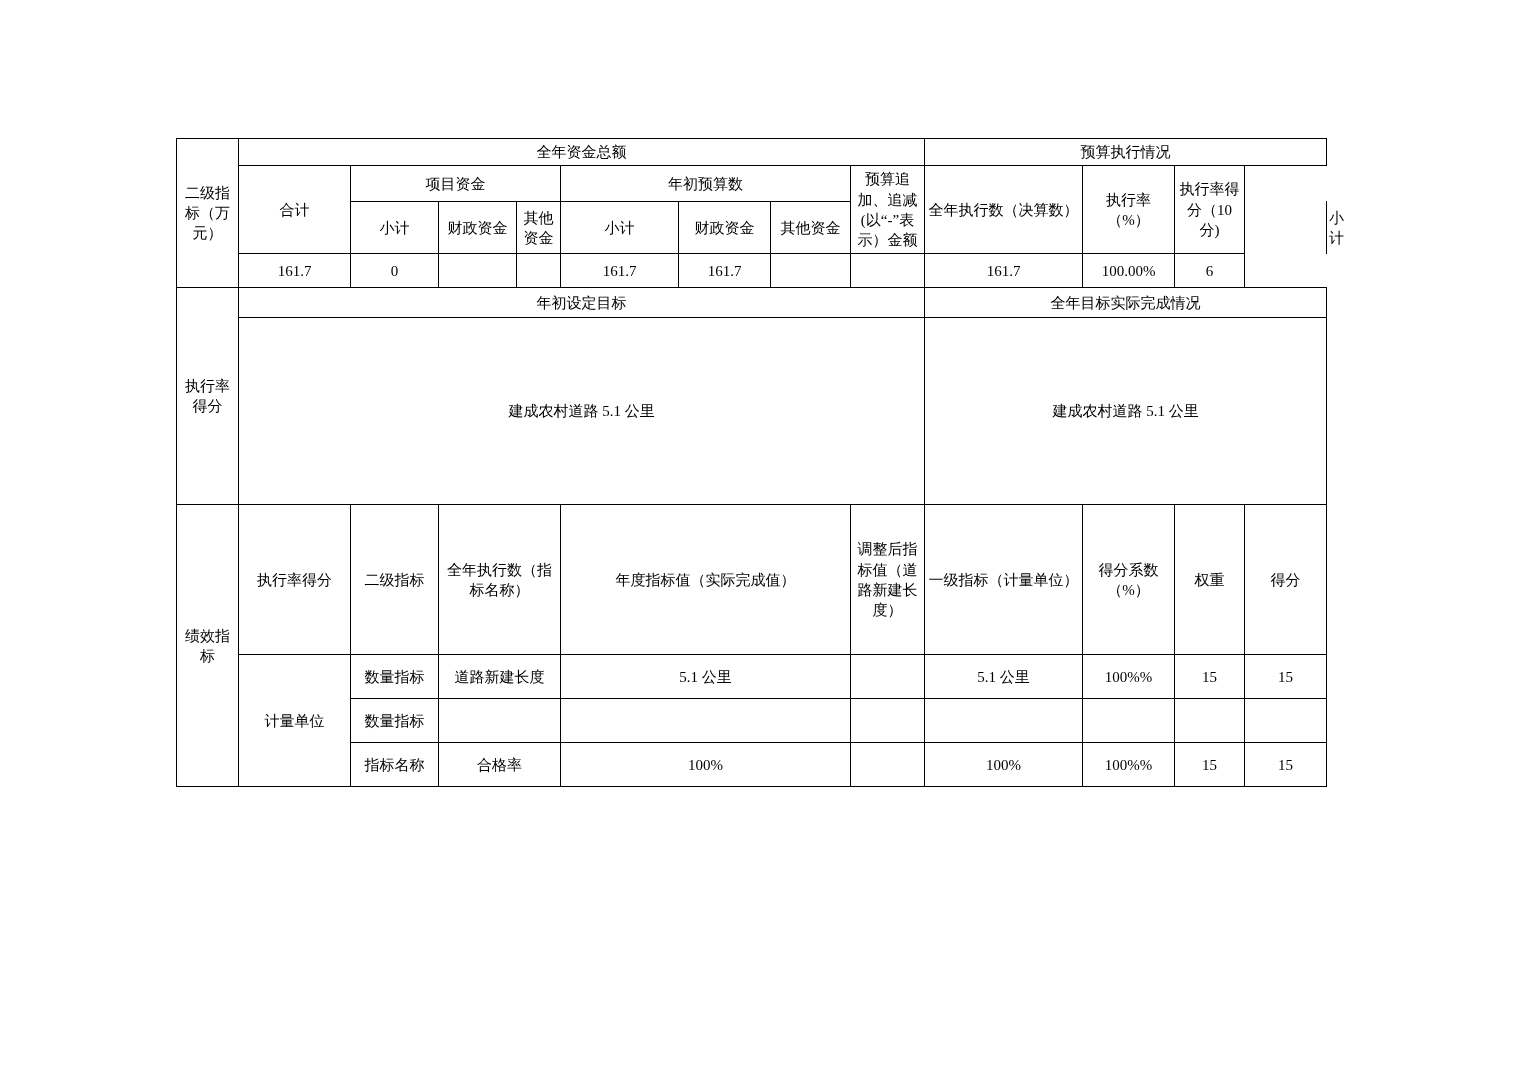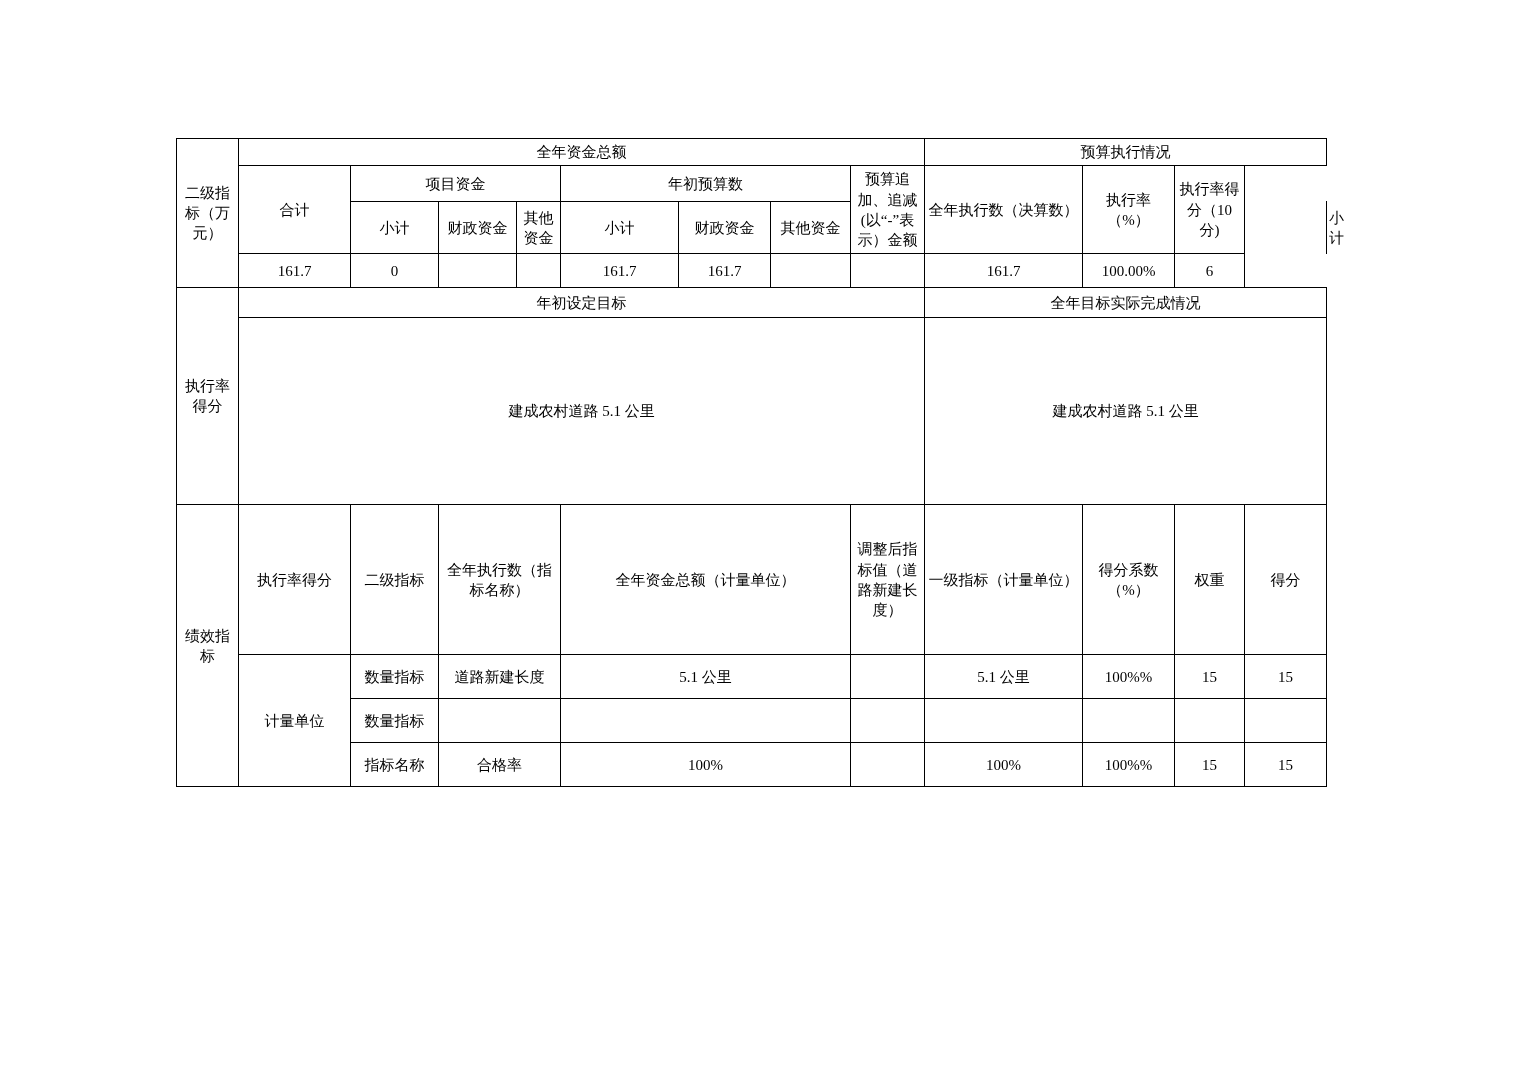--- a/index.html
+++ b/index.html
@@ -124,21 +124,21 @@
     <tr>
       <td colspan="8" class="tall-goal red">建成农村道路 5.1 公里</td>
       <td colspan="4" class="tall-goal red">建成农村道路 5.1 公里</td>
     </tr>
 
     <tr style="height:150px">
       <td rowspan="4" class="v-label red">绩效指标</td>
       <td>执行率得分</td>
       <td>二级指标</td>
       <td colspan="2">全年执行数（指标名称）</td>
-      <td colspan="3">全年资金总额（计量单位）</td>
+      <td colspan="3">年度指标值（实际完成值）</td>
       <td class="small">调整后指标值（道路新建长度）</td>
       <td>一级指标（计量单位）</td>
       <td>得分系数（%）</td>
       <td>权重</td>
       <td>得分</td>
     </tr>
 
     <tr style="height:44px">
       <td rowspan="3">计量单位</td>
       <td>数量指标</td>

